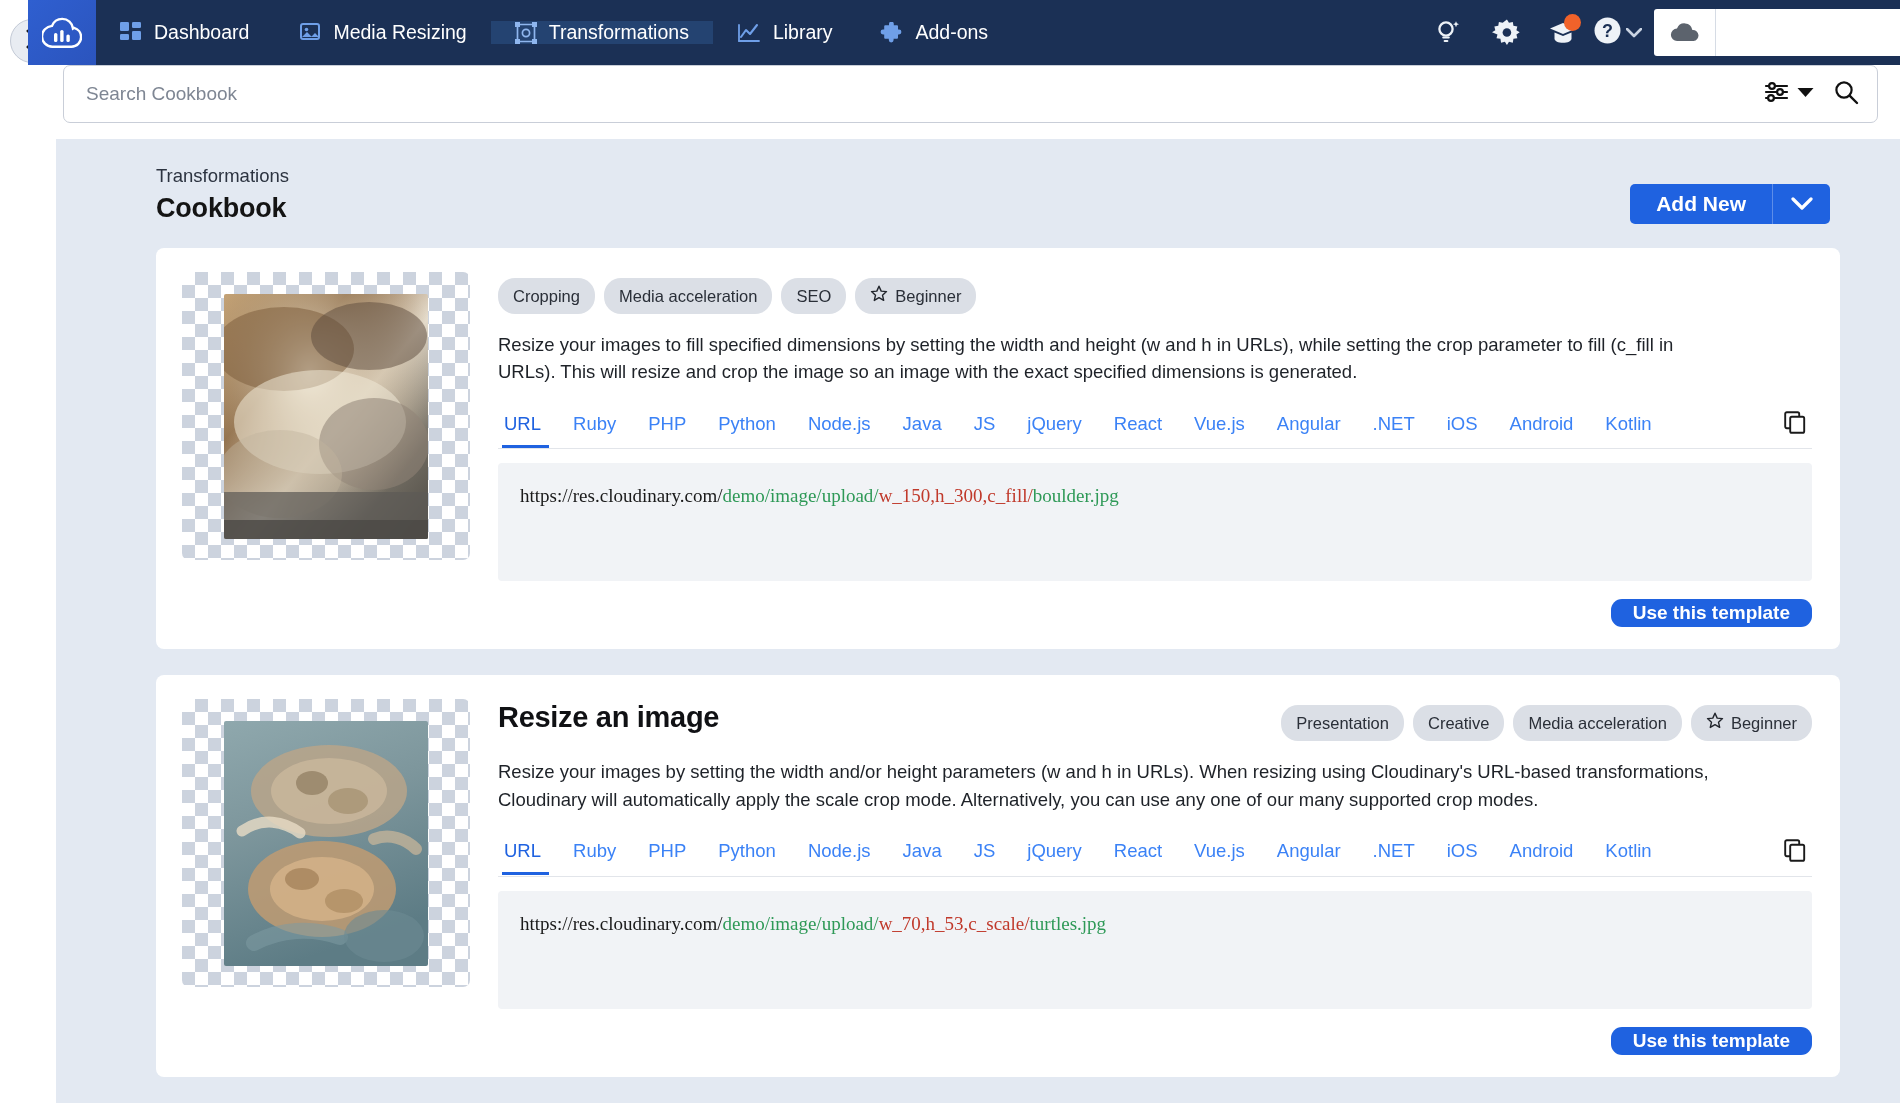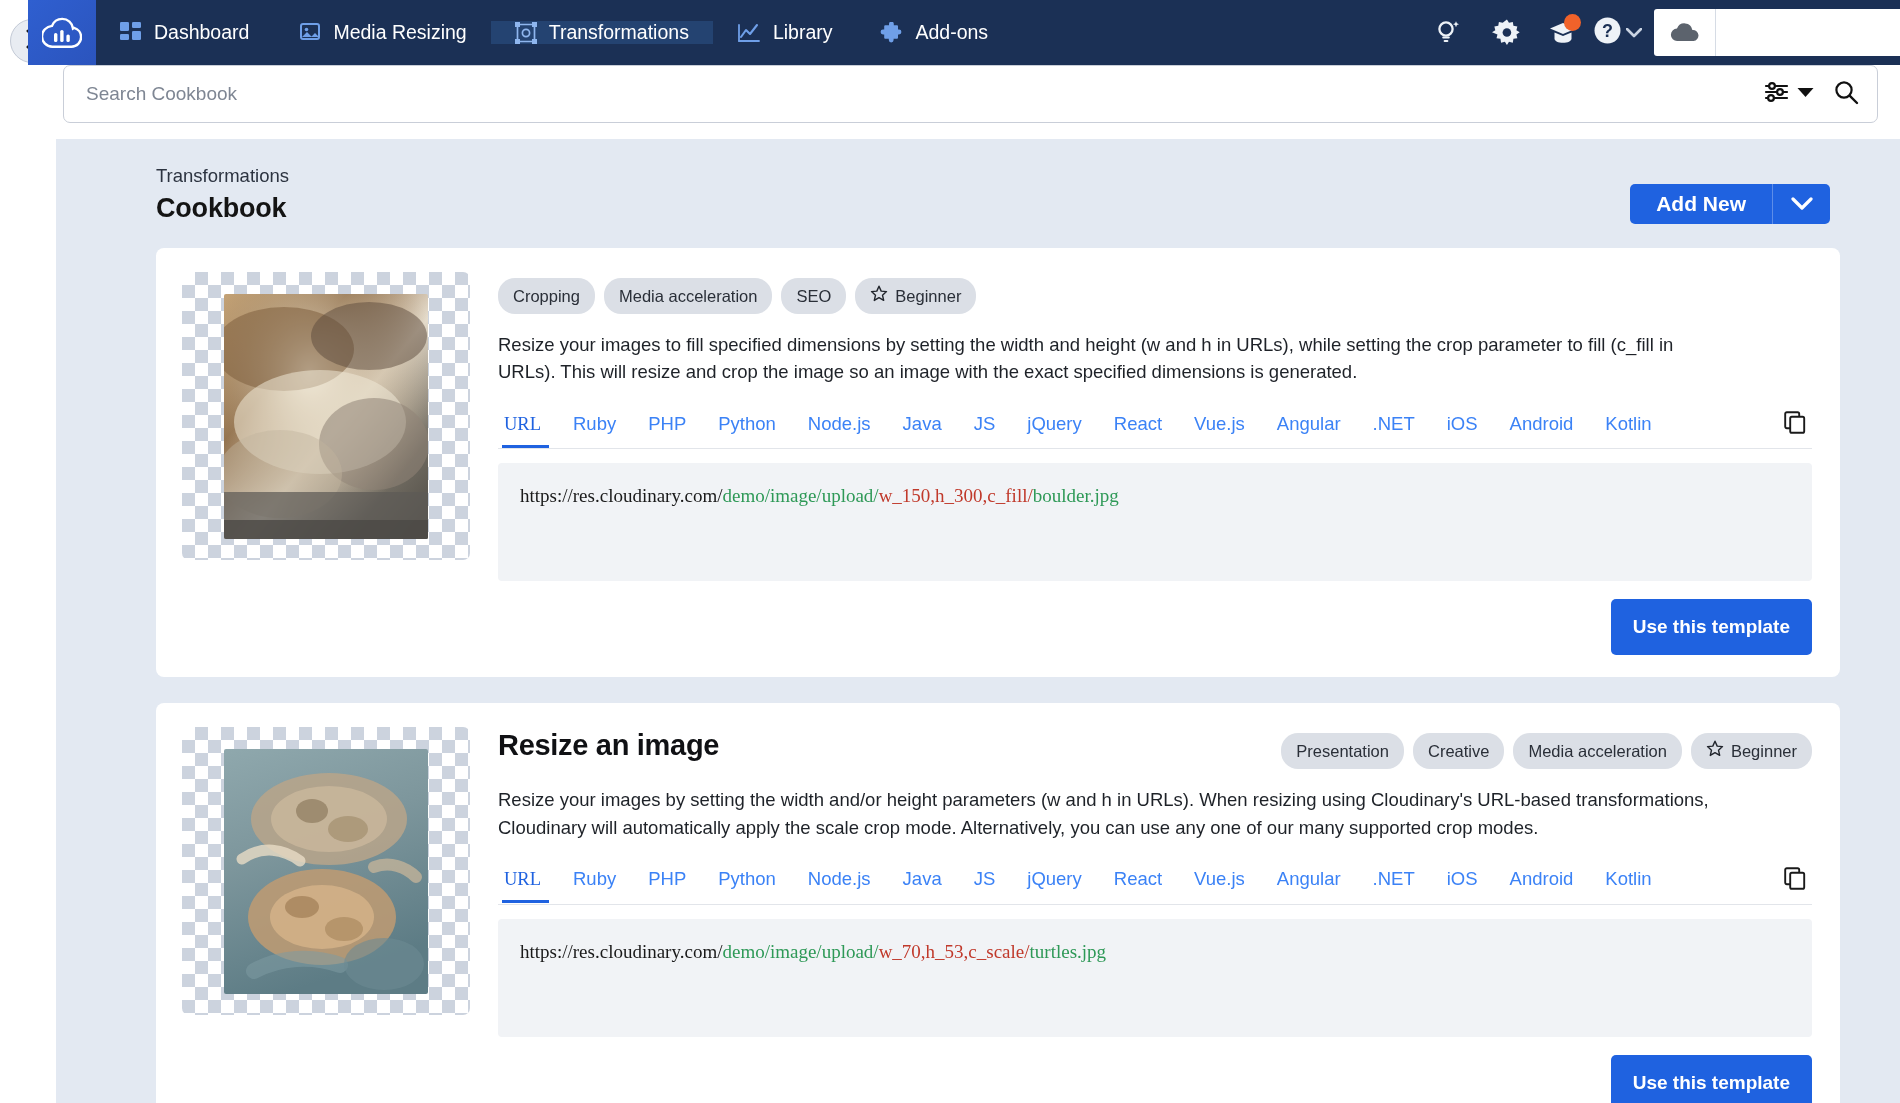--- a/index.html
+++ b/index.html
@@ -276,21 +276,21 @@
   .tabs { display: flex; align-items: flex-end; gap: 0; }
   .tab {
     font-size: 18.5px;
     color: #3b82f6;
     padding: 0 16px 12px 16px;
     cursor: pointer;
     white-space: nowrap;
     position: relative;
   }
   .tab:first-child { padding-left: 6px; }
-  .tab.active { color: #1f62e0; font-family: Liberation Serif, serif; }
+  .tab.active { color: #1f62e0; }
   .tab.active::after {
     content: "";
     position: absolute;
     left: 4px; right: 8px; bottom: -1px;
     height: 3px;
     background: #1f62e0;
   }
   .copy-btn { padding: 0 6px 10px 6px; cursor: pointer; display:flex; }
 
   .code-area {
@@ -312,22 +312,22 @@
     display: flex;
     justify-content: flex-end;
     margin-top: 18px;
   }
   .use-tpl {
     background: #1f62e0;
     color: #fff;
     font-size: 19px;
     font-weight: bold;
     border: none;
-    border-radius: 5px;
-    padding: 17px 22px;
+    border-radius: 11px;
+    padding: 3px 22px;
     cursor: pointer;
     font-family: "Liberation Sans", sans-serif;
   }
 </style>
 </head>
 <body>
 
 <div class="app">
 
   <div class="topnav">

